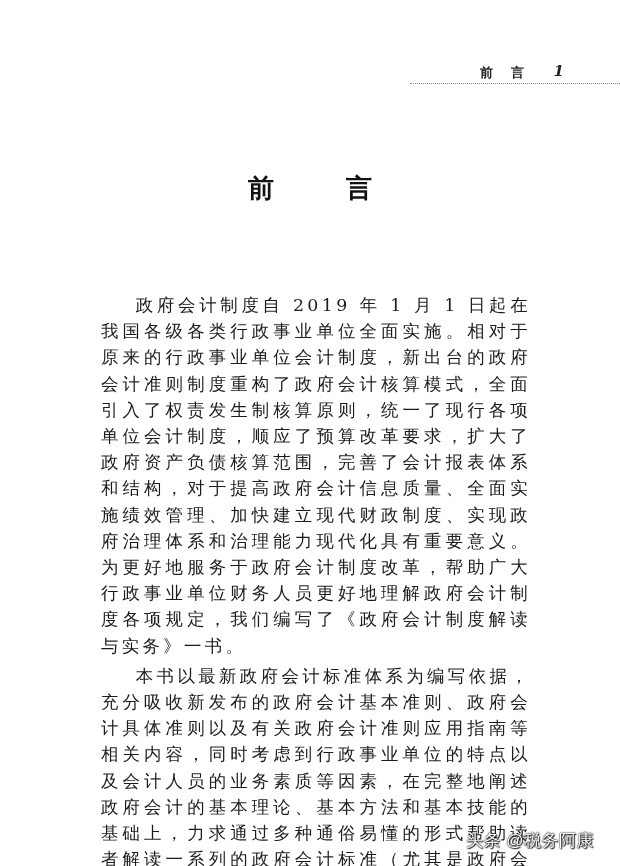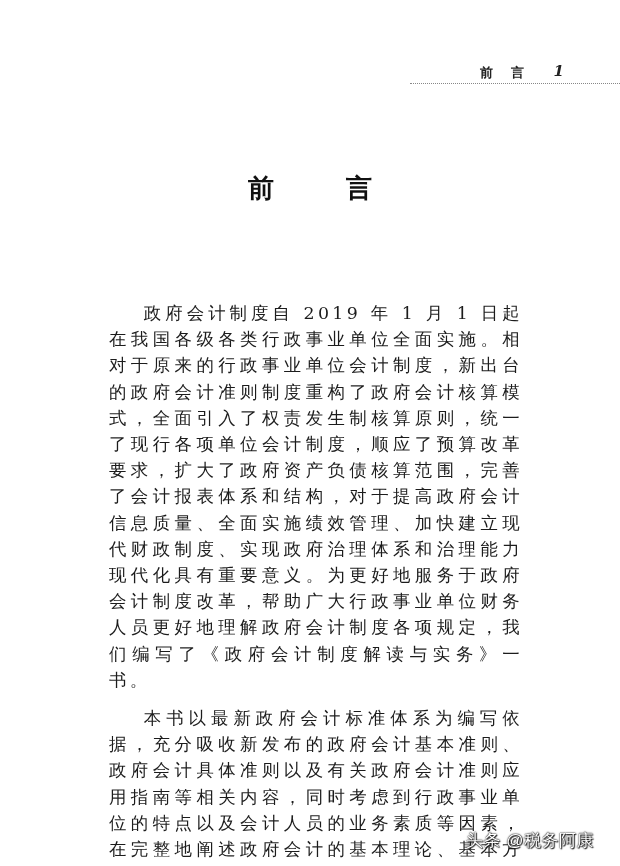--- a/index.html
+++ b/index.html
@@ -6,21 +6,21 @@
   body { width:620px; height:866px; background:#ffffff; position:relative; overflow:hidden;
          font-family:"DejaVu Serif","Liberation Serif",serif; color:#1a1a1a; }
   .running-head { position:absolute; top:62px; left:410px; width:210px; height:24px; }
   .running-head .rh-text { position:absolute; right:78px; top:2px; font-size:13px; font-weight:bold; letter-spacing:18px; color:#222; }
   .running-head .rh-num { position:absolute; right:56px; top:0px; font-size:15px; font-style:italic; font-weight:bold; color:#222; }
   .running-head .rh-rule { position:absolute; left:0; right:0; top:21px; border-top:1px dotted #888; }
   .chapter-title { position:absolute; top:171px; left:0; width:620px; text-align:center;
                    font-size:26px; font-weight:bold; letter-spacing:72px; text-indent:72px; color:#111; }
   .body-text { position:absolute; top:288px; left:97px; width:438px; font-size:17.4px; line-height:26.2px;
                text-align:justify; letter-spacing:3.35px; color:#1c1c1c; }
-  .body-text p { margin:12px; text-indent:2em; }
+  .body-text p { margin:4px; text-indent:2em; }
   .watermark { position:absolute; right:26px; top:829px; font-family:Liberation Sans, sans-serif;
                font-size:17px; color:#ffffff; text-shadow:0 0 2px #000, 0 0 1px #000, 1px 1px 1px #333; letter-spacing:0.5px; }
 </style>
 </head>
 <body>
 
 <div class="running-head">
   <span class="rh-text">前言</span>
   <span class="rh-num">1</span>
   <div class="rh-rule"></div>

